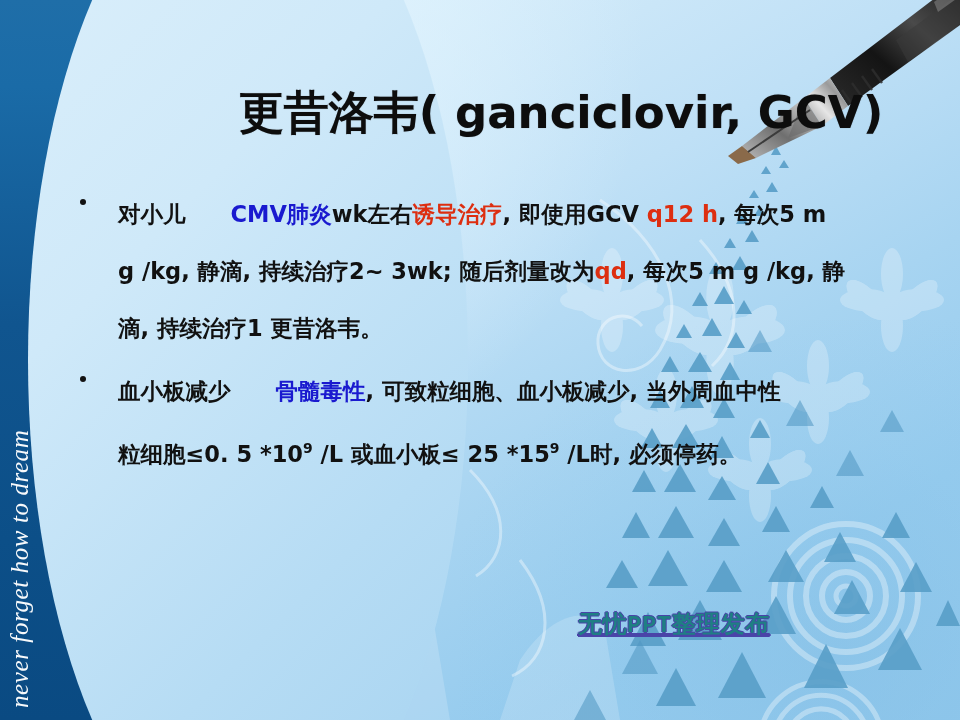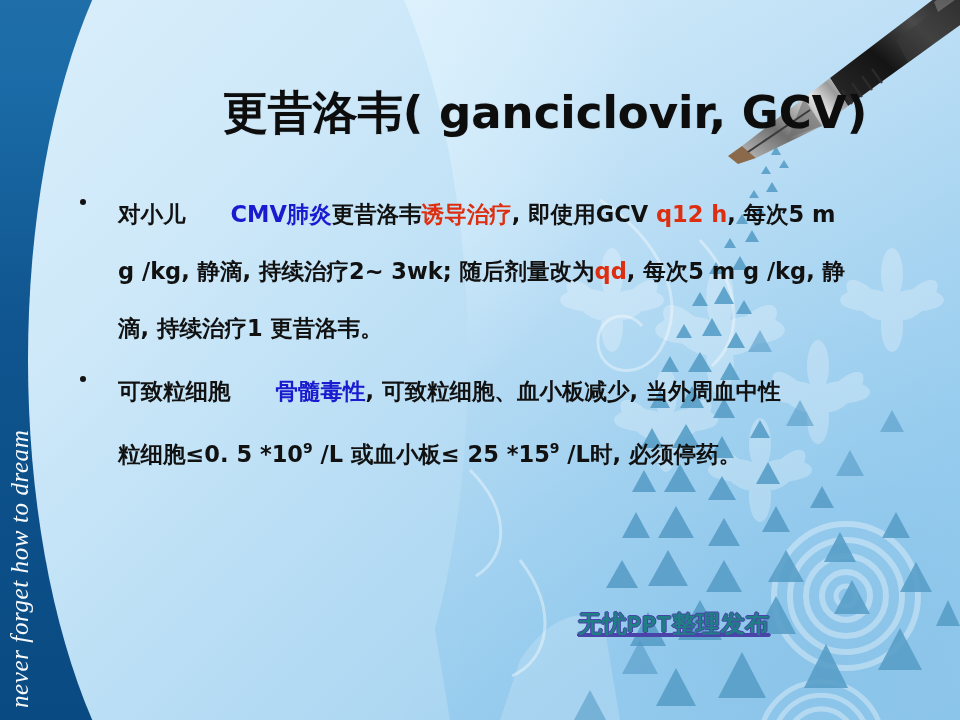--- a/index.html
+++ b/index.html
@@ -86,21 +86,21 @@
     position: absolute;
     right: -6px;
     top: -14px;
     width: 240px;
     height: 185px;
   }
 
   
   .title {
     position: absolute;
-    left: 150px;
+    left: 166px;
     top: 88px;
     width: 790px;
     text-align: center;
     font-size: 45px;
     font-weight: bold;
     color: #0d0d0d;
     letter-spacing: 0px;
     line-height: 1.1;
     text-shadow: 0 0 1px rgba(0,0,0,0.35);
   }
@@ -346,26 +346,26 @@
     </g>
 
     <path d="M208,16 L236,-4 L240,6 L212,26 Z" fill="#8f8f8f" opacity="0.5"></path>
   </svg>
 
   <div class="title cn">更昔洛韦( ganciclovir, GCV)</div>
 
   <div class="body-block" id="bullet-list">
       <div class="bullet">
         <span class="dot"></span>
-        <div class="line first"><span class="cn">对小儿</span><span class="cn blue">CMV肺炎</span><span class="cn">更昔洛韦</span><span class="cn red">诱导治疗</span><span class="cn">, 即使用GCV  </span><span class="cn red">q12 h</span><span class="cn">, 每次5 m</span></div>
+        <div class="line first"><span class="cn">对小儿</span><span class="cn blue">CMV肺炎</span><span class="cn">wk左右</span><span class="cn red">诱导治疗</span><span class="cn">, 即使用GCV  </span><span class="cn red">q12 h</span><span class="cn">, 每次5 m</span></div>
         <div class="line cont"><span class="cn">g /kg, 静滴, 持续治疗2~ 3wk; 随后剂量改为</span><span class="cn red">qd</span><span class="cn">, 每次5 m g /kg, 静</span></div>
         <div class="line cont"><span class="cn">滴, 持续治疗1 更昔洛韦。</span></div>
       </div>
       <div class="bullet">
         <span class="dot"></span>
-        <div class="line first"><span class="cn">可致粒细胞</span><span class="cn blue">骨髓毒性</span><span class="cn">, 可致粒细胞、血小板减少, 当外周血中性</span></div>
+        <div class="line first"><span class="cn">血小板减少</span><span class="cn blue">骨髓毒性</span><span class="cn">, 可致粒细胞、血小板减少, 当外周血中性</span></div>
         <div class="line cont"><span class="cn">粒细胞≤0. 5 *10</span><span class="cn sup">9</span><span class="cn"> /L 或血小板≤ 25 *15</span><span class="cn sup">9</span><span class="cn"> /L时, 必须停药。</span></div>
       </div>
     </div>
 
   <div class="watermark">无忧PPT整理发布</div>
 
 </div>
 
 </body></html>

